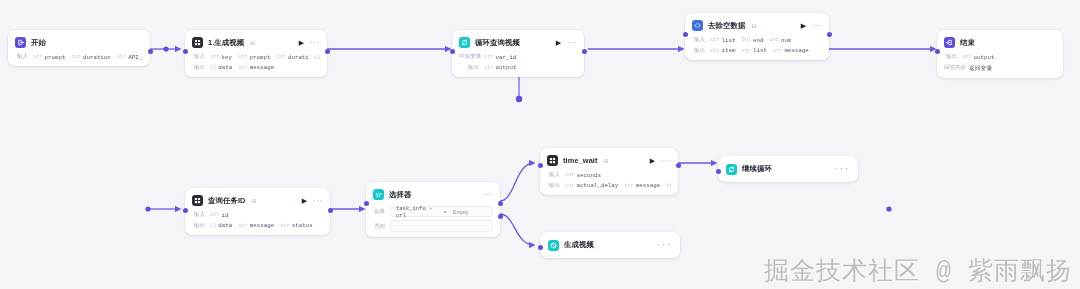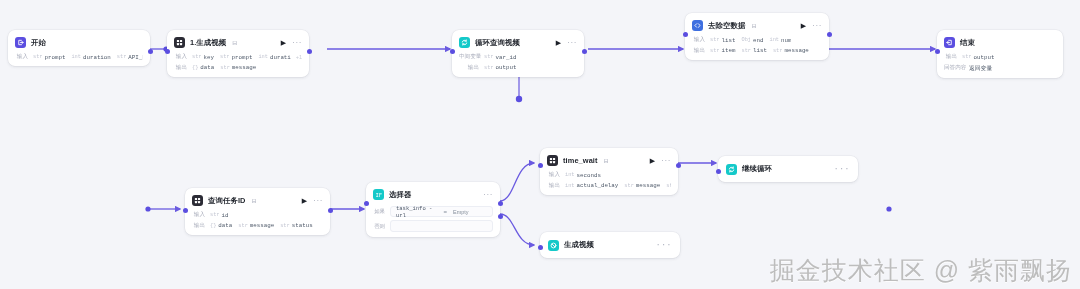--- a/index.html
+++ b/index.html
@@ -86,21 +86,21 @@
   }
 
   
   .node.simple{padding:7px 8px;font-family:Liberation Mono, monospace;}
   .node.simple .node-head{height:12px;}
 
   
   #watermark{
     position:absolute;right:8px;bottom:2px;
     font-size:25px;color:#bdbdbd;
-    font-family:Liberation Sans, sans-serif;
+    font-family:Liberation Mono, monospace;
     white-space:nowrap;letter-spacing:1px;
     text-shadow:0 1px 0 rgba(255,255,255,.8);
   }
 </style>
 </head>
 <body>
 
 <div id="canvas">
 
   <svg id="edges" viewBox="0 0 1080 289">
@@ -159,21 +159,21 @@
           <span class="chip">
             <span class="chip-t">str</span>
             <span class="chip-n">API_key</span>
           </span>
         </span>
       </div>
     </div>
     <span class="port" style="right:-2.5px;top:19px;"></span>
   </div>
 
-  <div class="node" style="left:167px;top:30px;width:142px;">
+  <div class="node" style="left:185px;top:30px;width:142px;">
     <div class="node-head">
       <span class="node-ico" style="background:#2b2b35;">
         <svg width="7" height="7" viewBox="0 0 16 16" fill="#fff">
             <rect x="2" y="2" width="5" height="5" rx="1"></rect>
             <rect x="9" y="2" width="5" height="5" rx="1"></rect>
             <rect x="2" y="9" width="5" height="5" rx="1"></rect>
             <rect x="9" y="9" width="5" height="5" rx="1"></rect>
           </svg>
       </span>
       <span class="node-title">1.生成视频</span>

